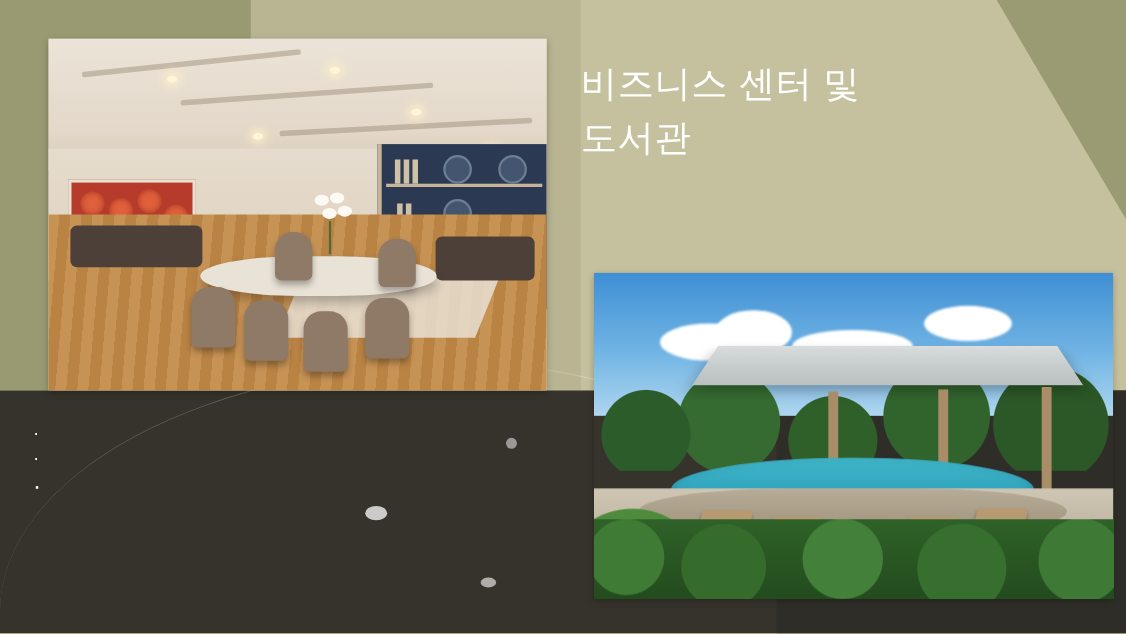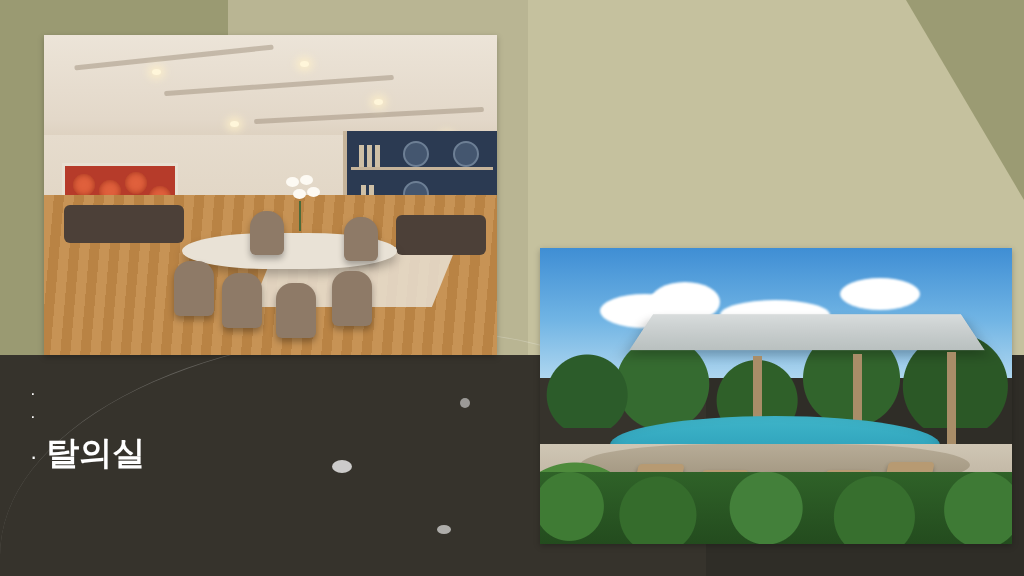--- a/index.html
+++ b/index.html
@@ -329,31 +329,32 @@
   <div class="bg-olive-rect"></div>
   <div class="bg-dark-left"></div>
   <div class="bg-dark-right-top"></div>
   <div class="bg-panel-dark"></div>
   <div class="bg-panel-dark-right"></div>
   <div class="bg-swoosh"></div>
   <div class="dot d1"></div>
   <div class="dot d2"></div>
   <div class="dot d3"></div>
 
+  <div class="title">비즈니스 센터 및
+도서관</div>
 
   <div class="bullets">
     <div class="bullet">
       <span class="marker">·</span>
     </div>
     <div class="bullet">
       <span class="marker">·</span>
     </div>
     <div class="bullet emph">
       <span class="marker">·</span>
-      <span class="btext">탈의실</span>
     </div>
   </div>
 
   <div class="photo" id="photo-interior">
     <div class="int">
       <div class="ceiling">
         <div class="beam" style="left:30px; top:20px; width:200px; transform:rotate(-6deg);"></div>
         <div class="beam" style="left:120px; top:48px; width:230px; transform:rotate(-4deg);"></div>
         <div class="beam" style="left:210px; top:78px; width:230px; transform:rotate(-3deg);"></div>
         <div class="light" style="left:108px; top:34px;"></div>

